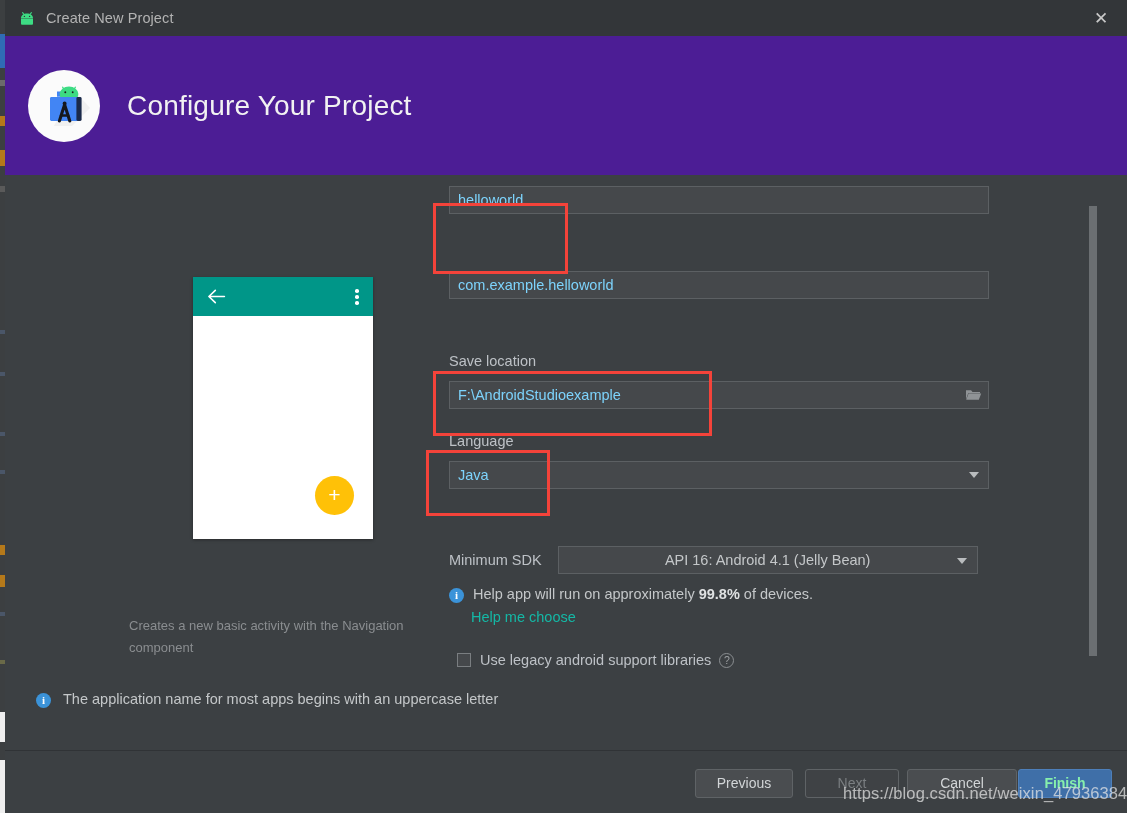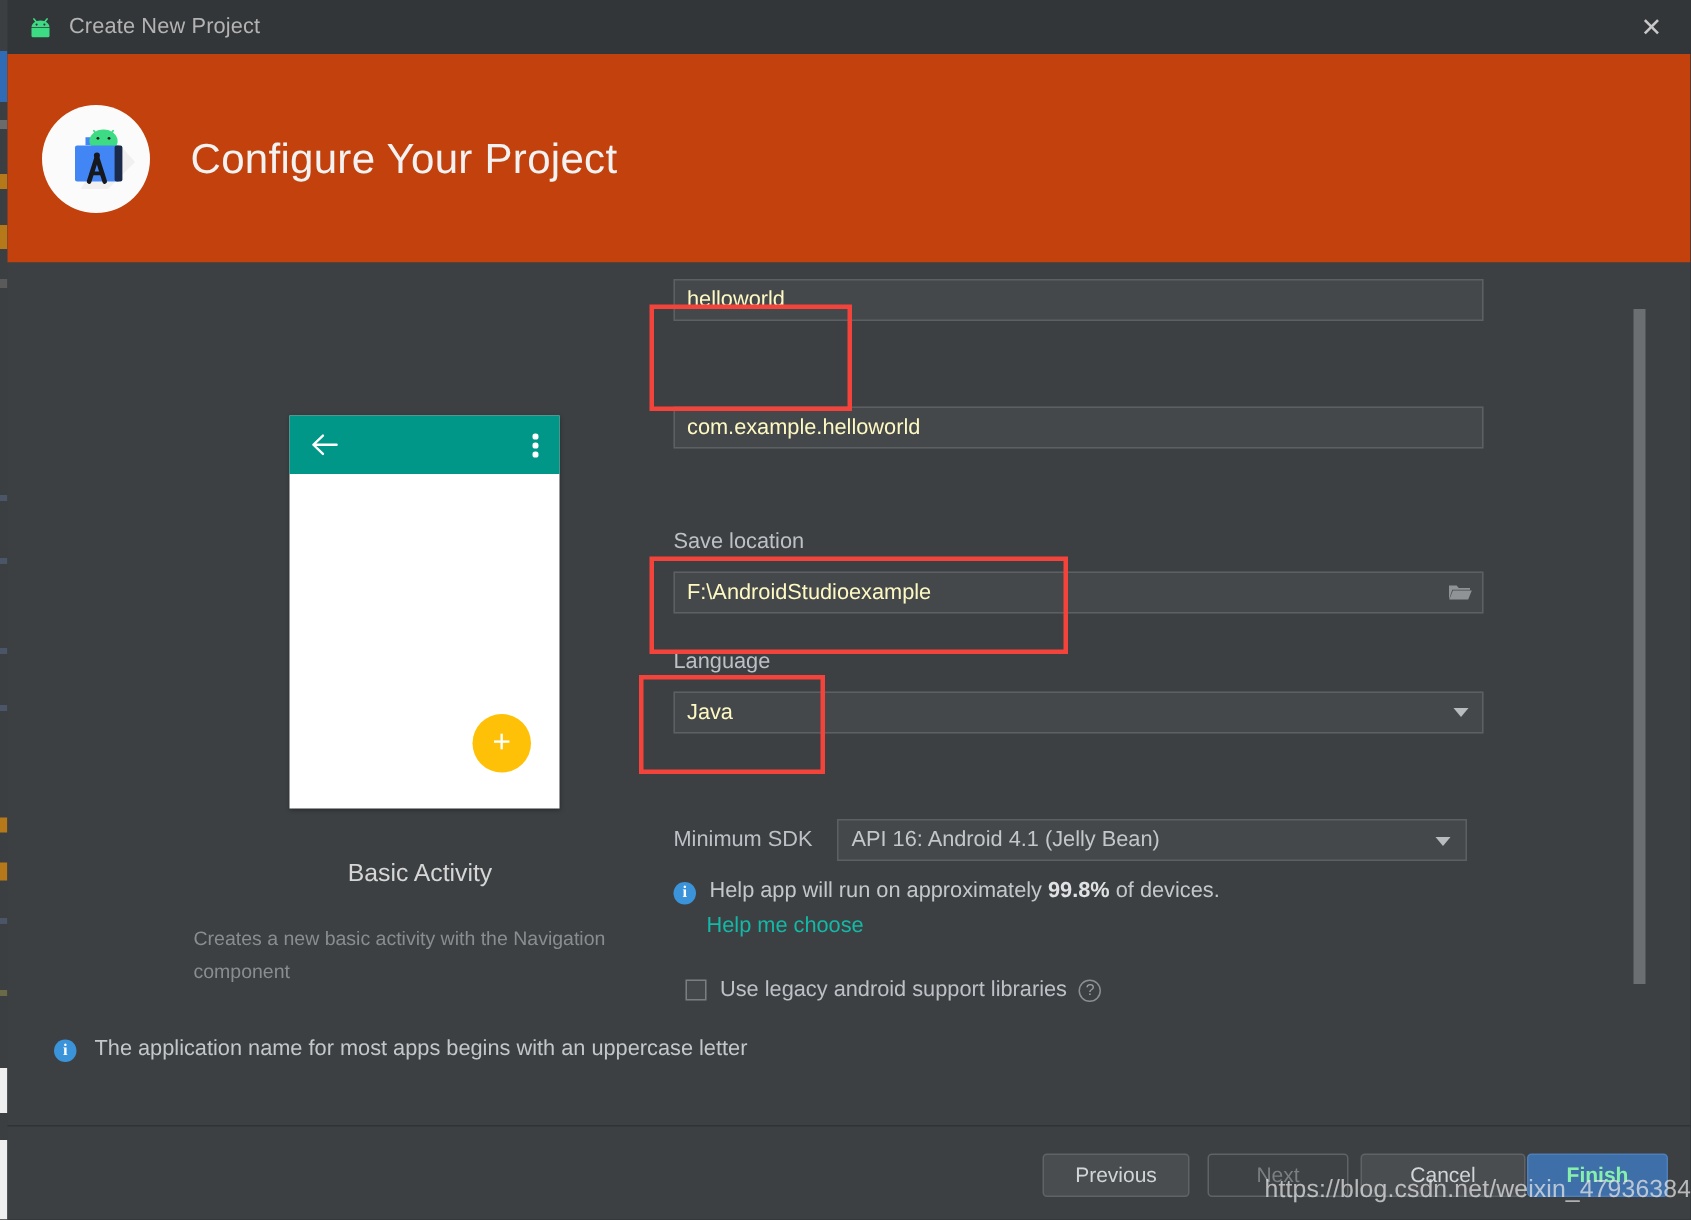--- a/index.html
+++ b/index.html
@@ -81,21 +81,21 @@
     color: #c9c9c9;
     font-size: 17px;
     line-height: 1;
   }
 
   
   .header {
     position: absolute;
     left: 0; top: 36px;
     width: 1122px; height: 139px;
-    background: #c2410c;
+    background: #4c1d95;
     display: flex;
     align-items: center;
   }
   .header-logo {
     width: 72px; height: 72px;
     margin-left: 23px;
     border-radius: 50%;
     background: #fbfbfb;
     position: relative;
     flex: 0 0 auto;
@@ -190,21 +190,21 @@
     width: 620px;
   }
   .field-label {
     font-size: 14.5px;
     color: #bdc1c6;
   }
   .input {
     width: 540px; height: 28px;
     background: #45484b;
     border: 1px solid #5c6063;
-    color: #fef9c3;
+    color: #7dd3fc;
     font-size: 14.5px;
     font-family: "Liberation Sans", "DejaVu Sans", sans-serif;
     padding: 0 8px;
     line-height: 26px;
     display: block;
     outline: none;
   }
   .input-wrap { position: relative; width: 540px; }
   .folder-btn {
     position: absolute;
@@ -240,20 +240,21 @@
     width: 420px; height: 28px;
     background: #45484b;
     border: 1px solid #5c6063;
   }
   .sdk-select span {
     display: block;
     padding: 0 9px;
     line-height: 26px;
     font-size: 14.5px;
     color: #c4c7c9;
+    text-align: center;
   }
 
   .info-row {
     position: absolute;
     left: 0; top: 411px;
     display: flex;
     align-items: flex-start;
   }
   .info-icon {
     width: 15px; height: 15px;
@@ -469,21 +470,20 @@
               </svg>
             </div>
             <div class="phone-menu">
               <b></b>
                 <b></b>
                 <b></b>
             </div>
           </div>
           <div class="fab">+</div>
         </div>
-        <div class="preview-title">Basic Activity</div>
         <div class="preview-desc">Creates a new basic activity with the Navigation component</div>
       </div>
 
       <div class="form">
 
         <div class="row-name">
           <div class="input-wrap">
             <input class="input" type="text" value="helloworld" style="">
           </div>
         </div>

